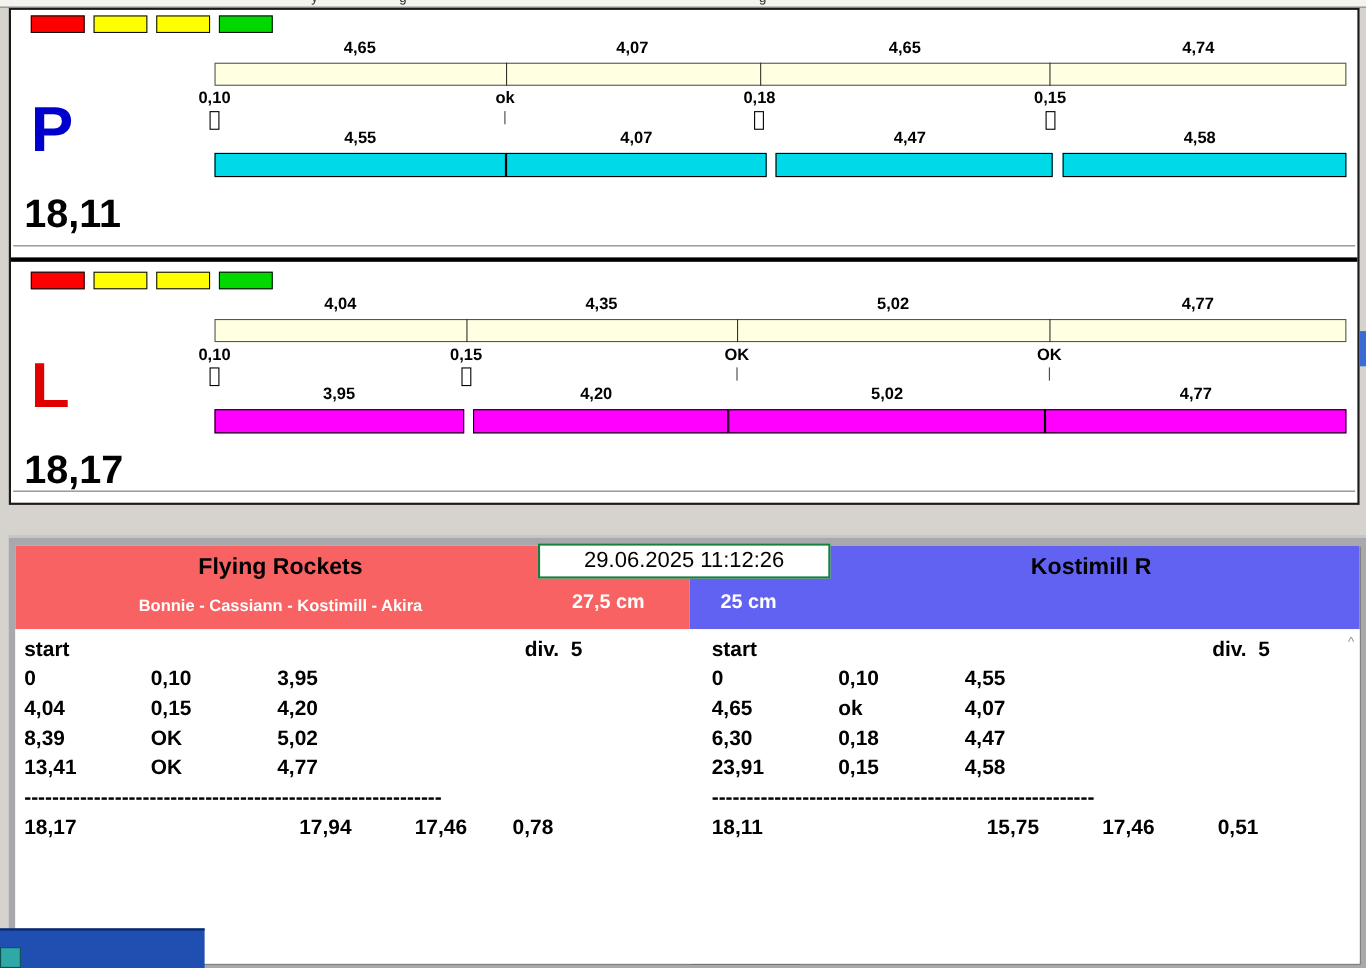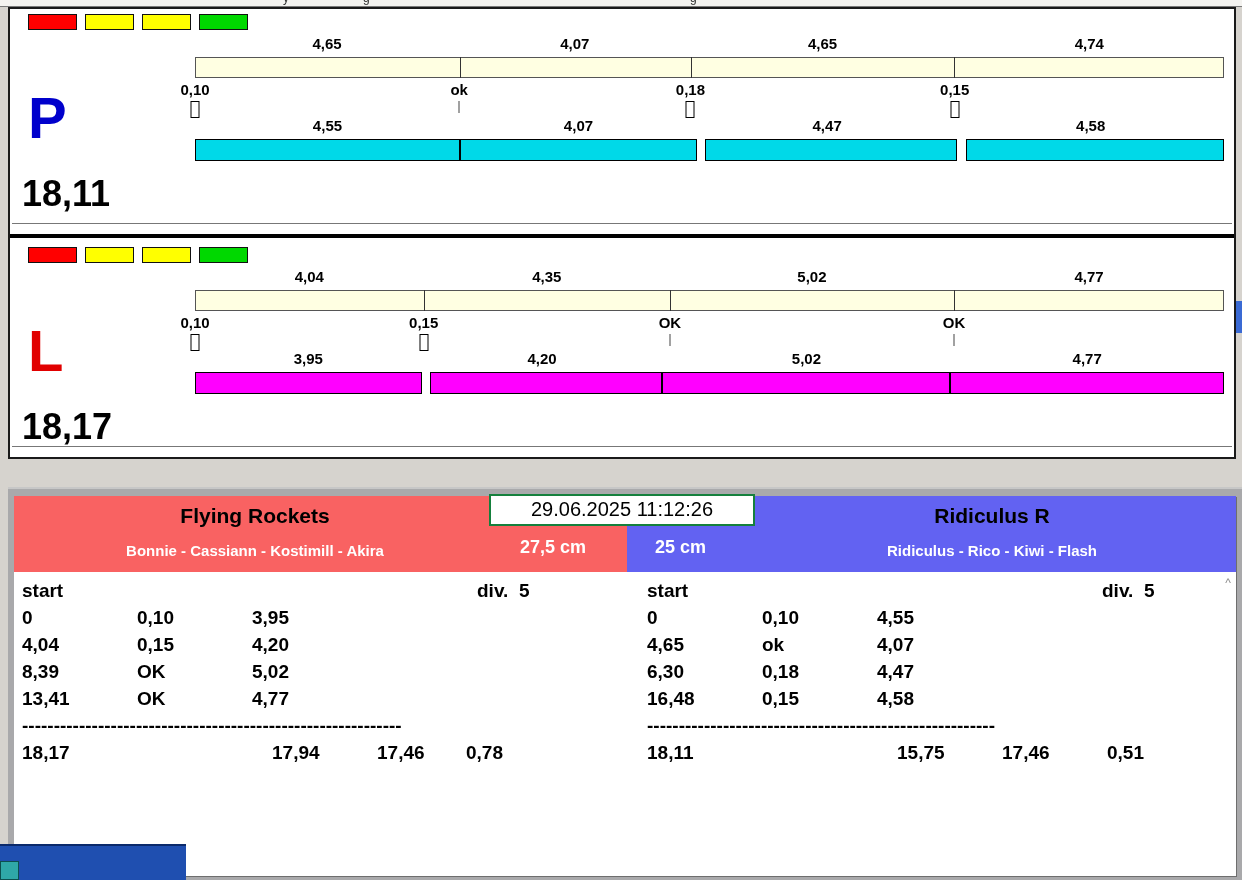--- a/index.html
+++ b/index.html
@@ -195,35 +195,34 @@
           </div>
         <div class="prow">
           <span class="pc" style="left:0">------------------------------------------------------------</span>
         </div>
         <div class="prow totals"><span class="pc" style="left: 0px;">18,17</span><span class="pc" style="left: 250px;">17,94</span><span class="pc" style="left: 355px;">17,46</span><span class="pc" style="left: 444px;">0,78</span></div>
       </div>
     </div>
 
     <div class="panel panel-right">
       <div class="hdr" style="background: rgb(98, 98, 242);">
-        <div class="team-title">Ridiculus R</div>
-        <div class="team-dogs">Ridiculus - Rico - Kiwi - Flash</div>
+        <div class="team-title">Kostimill R</div>
         <div class="team-height">25 cm</div>
       </div>
       <div class="content">
         <span class="scroll-up">^</span>
         <div class="prow">
           <span class="pc" style="left:0">start</span>
           <span class="pc" style="left:455px">div.  5</span>
         </div>
         <div class="rows">
             <div class="prow"><span class="pc" style="left: 0px;">0</span><span class="pc" style="left: 115px;">0,10</span><span class="pc" style="left: 230px;">4,55</span></div>
             <div class="prow"><span class="pc" style="left: 0px;">4,65</span><span class="pc" style="left: 115px;">ok</span><span class="pc" style="left: 230px;">4,07</span></div>
             <div class="prow"><span class="pc" style="left: 0px;">6,30</span><span class="pc" style="left: 115px;">0,18</span><span class="pc" style="left: 230px;">4,47</span></div>
-            <div class="prow"><span class="pc" style="left: 0px;">16,48</span><span class="pc" style="left: 115px;">0,15</span><span class="pc" style="left: 230px;">4,58</span></div>
+            <div class="prow"><span class="pc" style="left: 0px;">23,91</span><span class="pc" style="left: 115px;">0,15</span><span class="pc" style="left: 230px;">4,58</span></div>
           </div>
         <div class="prow">
           <span class="pc" style="left:0">-------------------------------------------------------</span>
         </div>
         <div class="prow totals"><span class="pc" style="left: 0px;">18,11</span><span class="pc" style="left: 250px;">15,75</span><span class="pc" style="left: 355px;">17,46</span><span class="pc" style="left: 460px;">0,51</span></div>
       </div>
     </div>
 
   </div>
 

